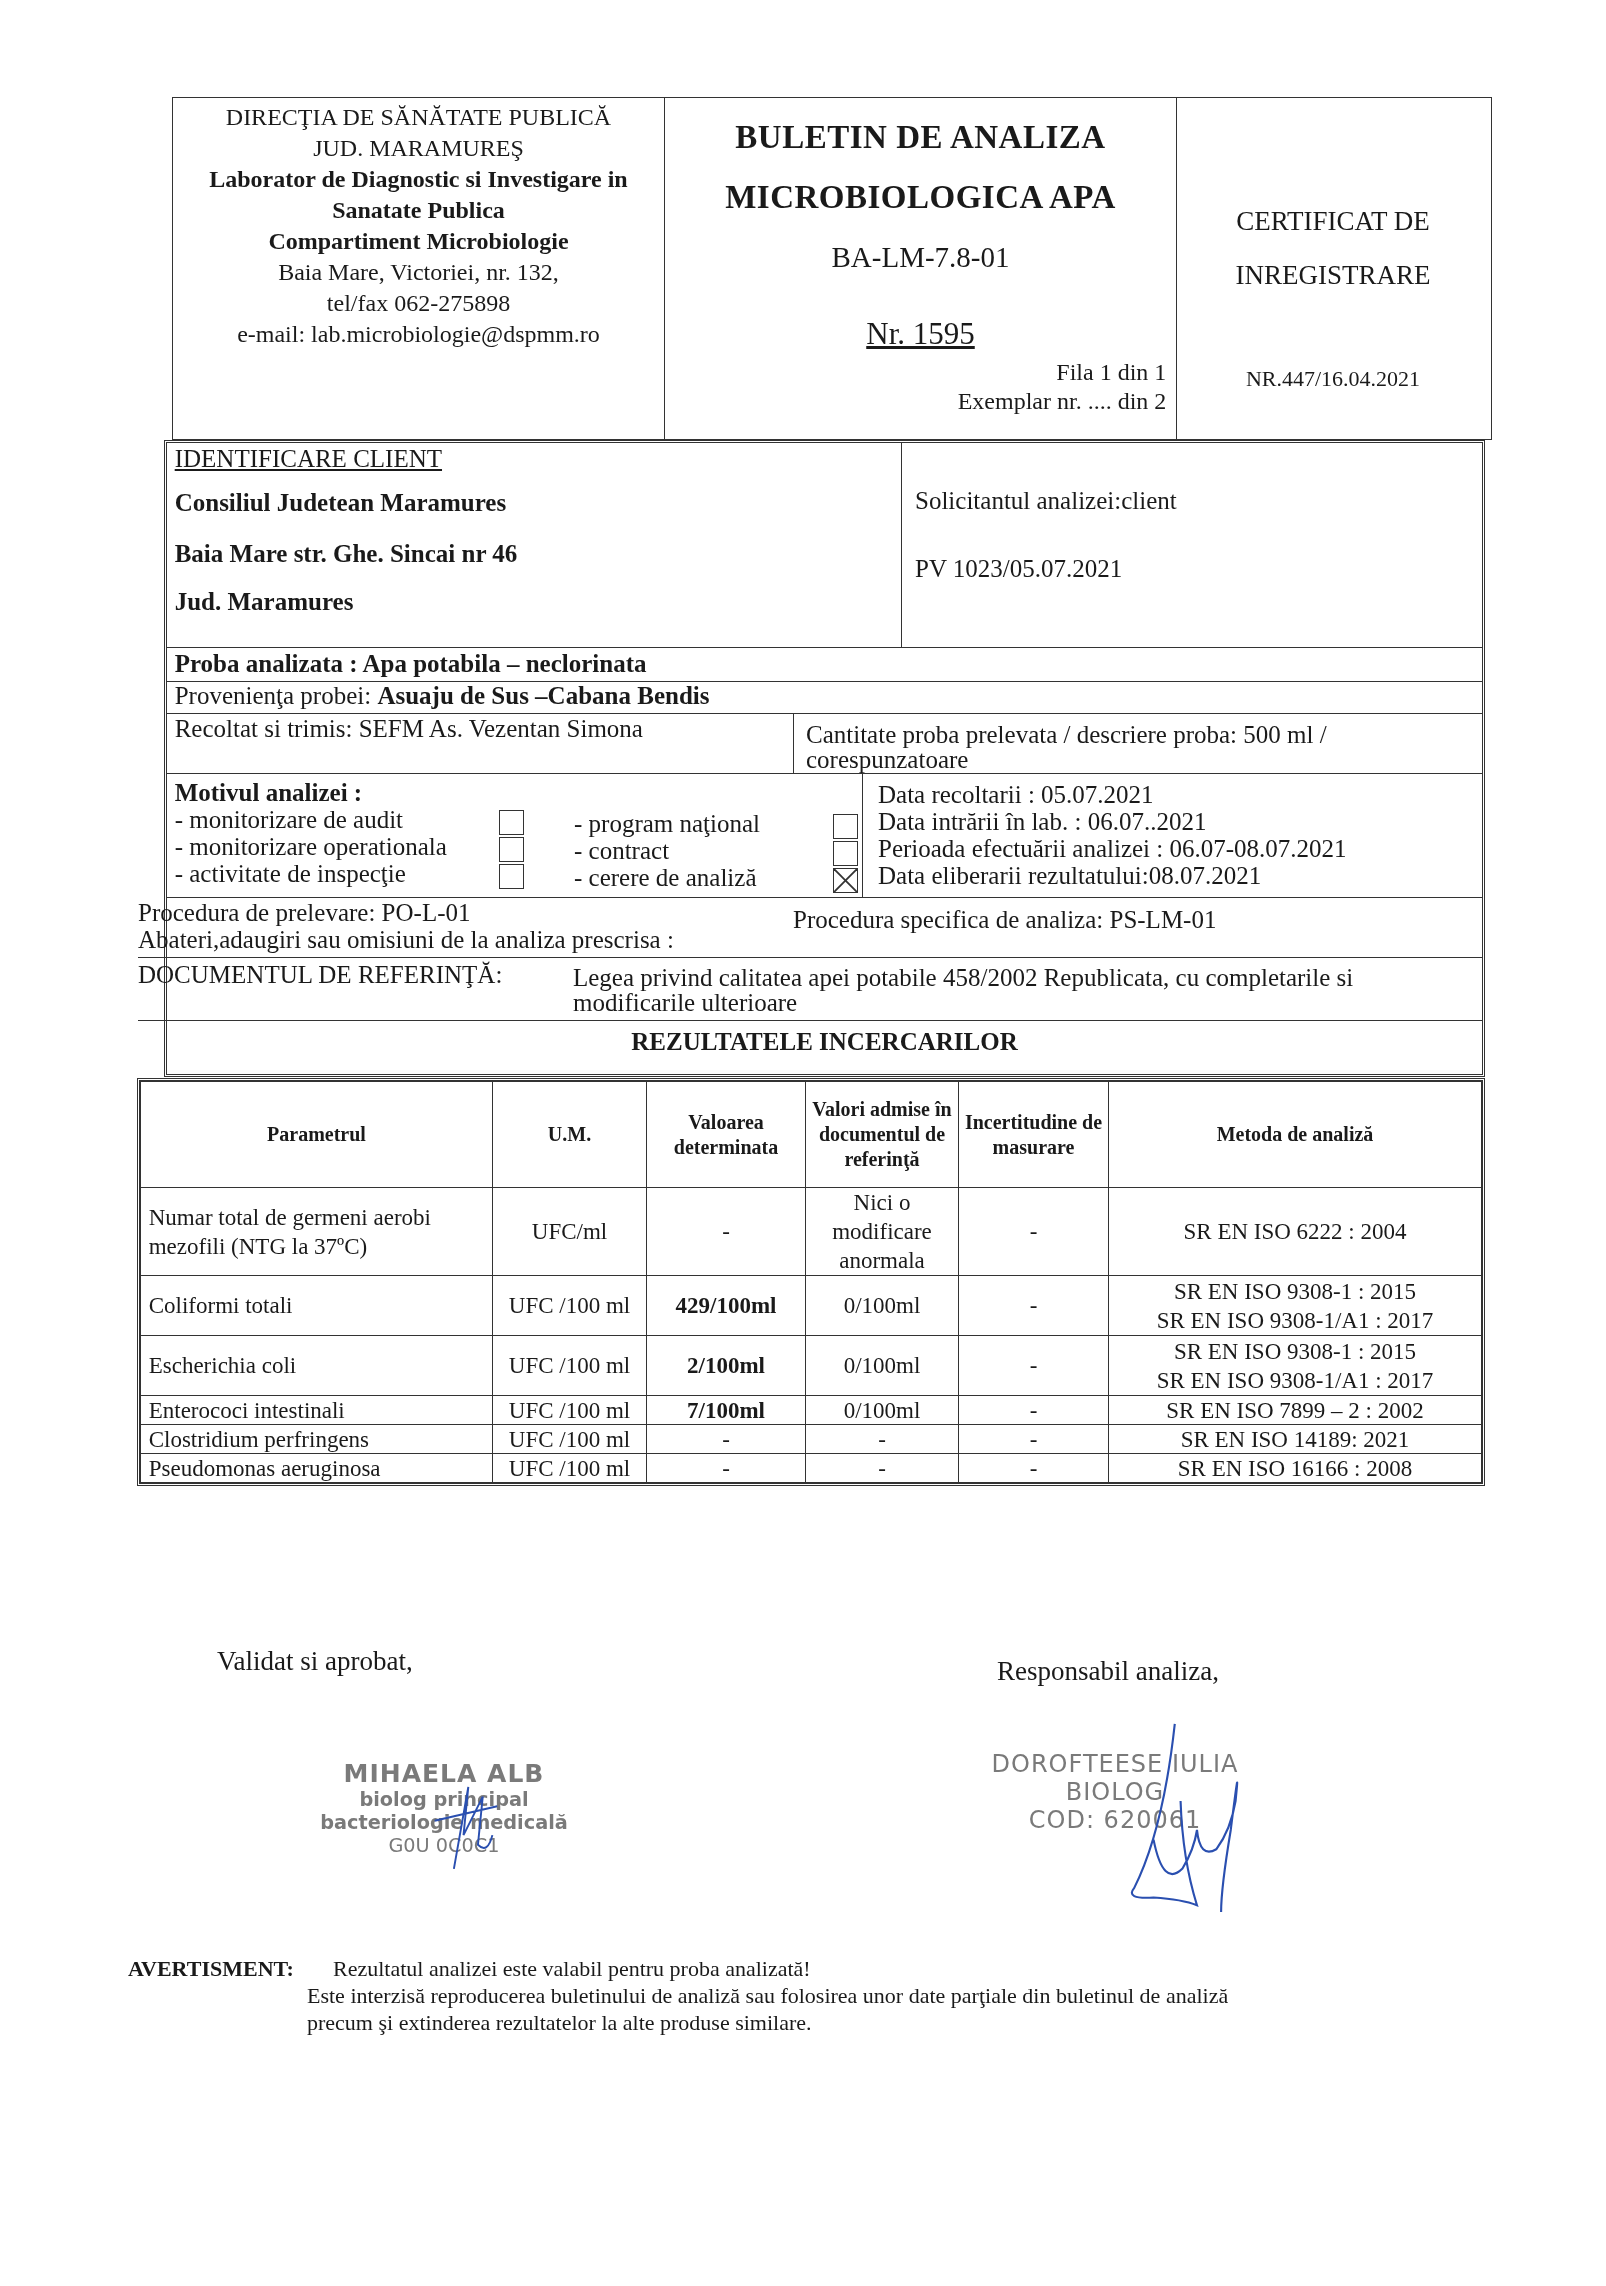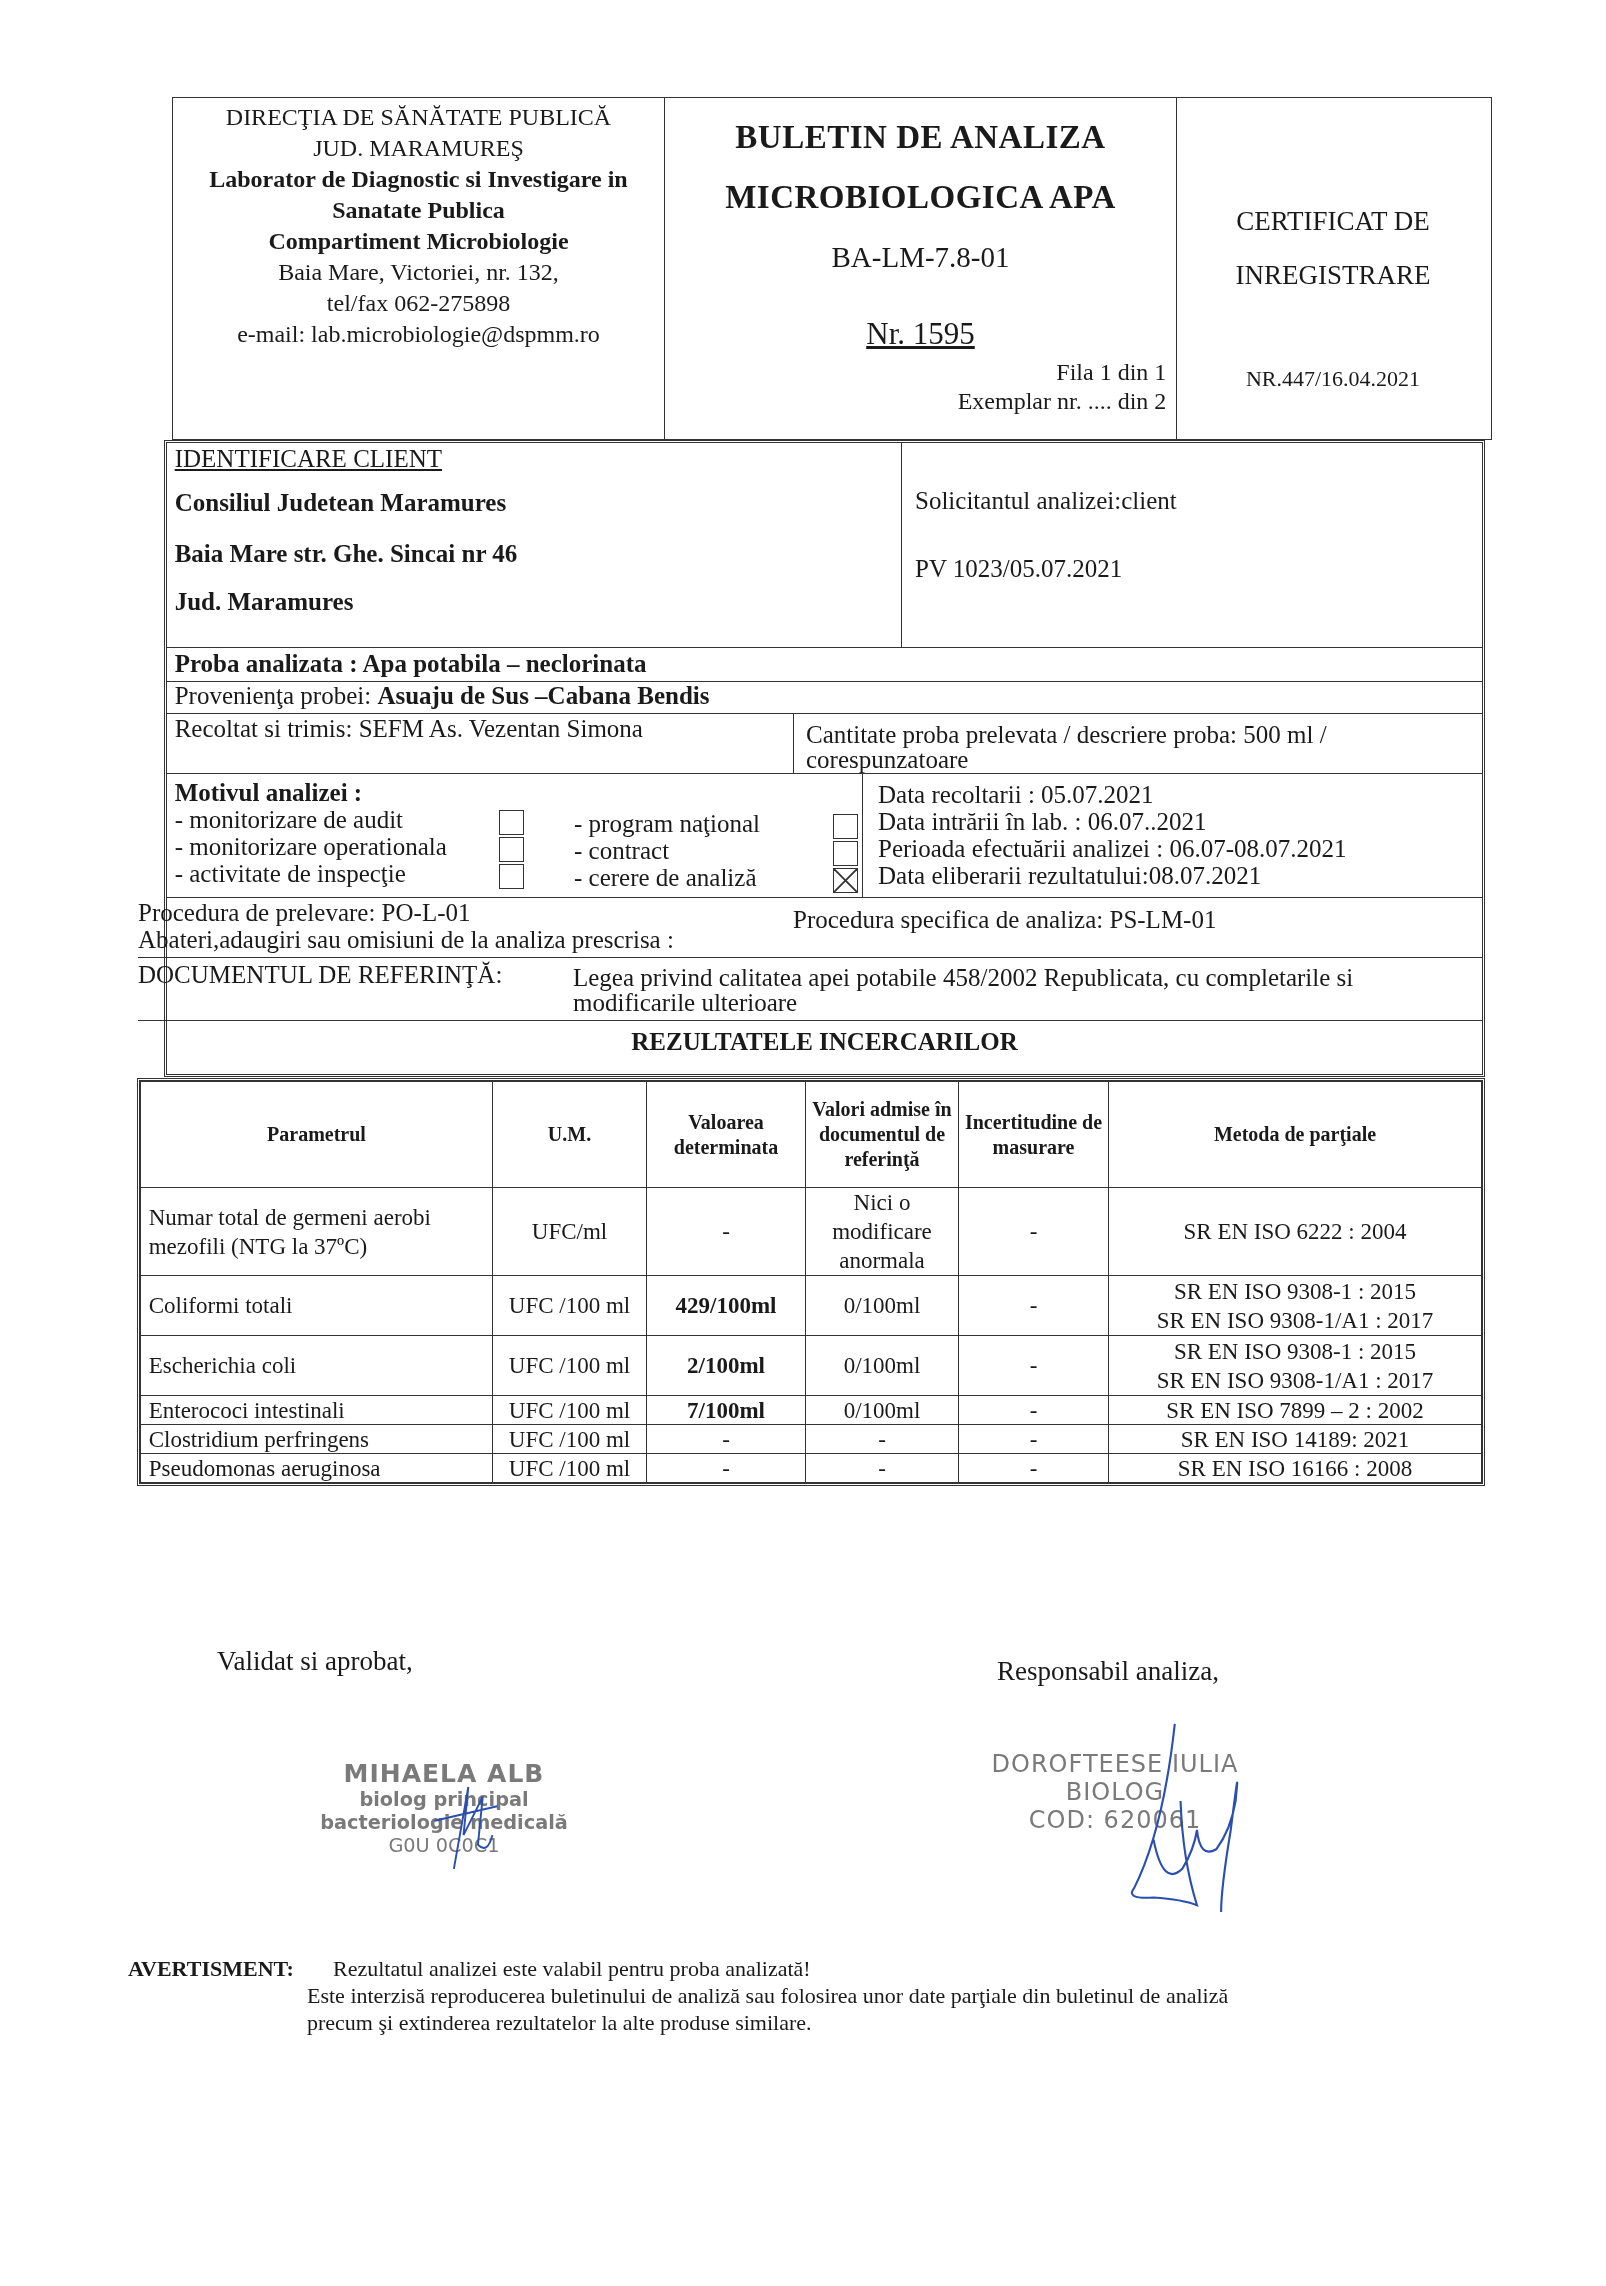--- a/index.html
+++ b/index.html
@@ -133,21 +133,21 @@
         <col style="width:150px">
         <col>
     </colgroup>
     <thead>
       <tr style="height:106px;">
         <th>Parametrul</th>
         <th>U.M.</th>
         <th>Valoarea determinata</th>
         <th>Valori admise în documentul de referinţă</th>
         <th>Incertitudine de masurare</th>
-        <th>Metoda  de  parţiale</th>
+        <th>Metoda  de  analiză</th>
       </tr>
     </thead>
     <tbody id="results-body">
         <tr style="height: 87px;">
           <td class="param" style="vertical-align: middle;">Numar  total de germeni aerobi mezofili (NTG la 37ºC)</td>
           <td>UFC/ml</td>
           <td>-</td>
           <td>Nici o modificare anormala</td>
           <td>-</td>
           <td style="white-space: pre-line;">SR EN ISO 6222 : 2004</td>

